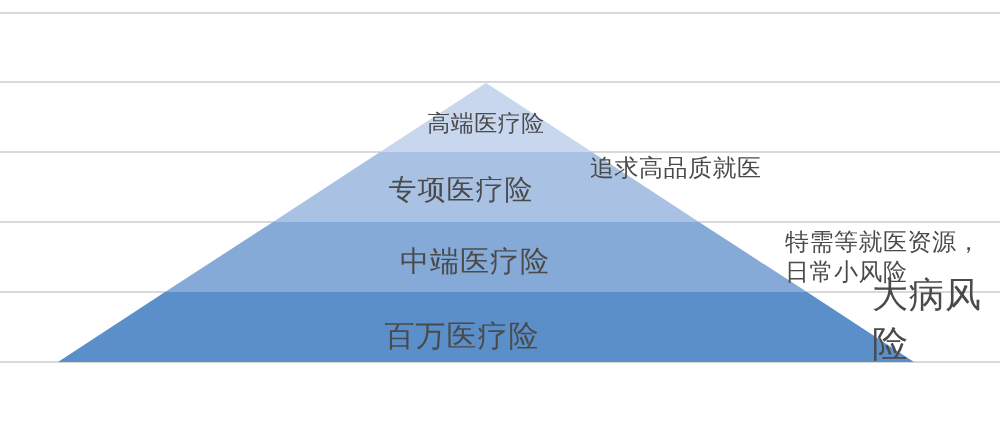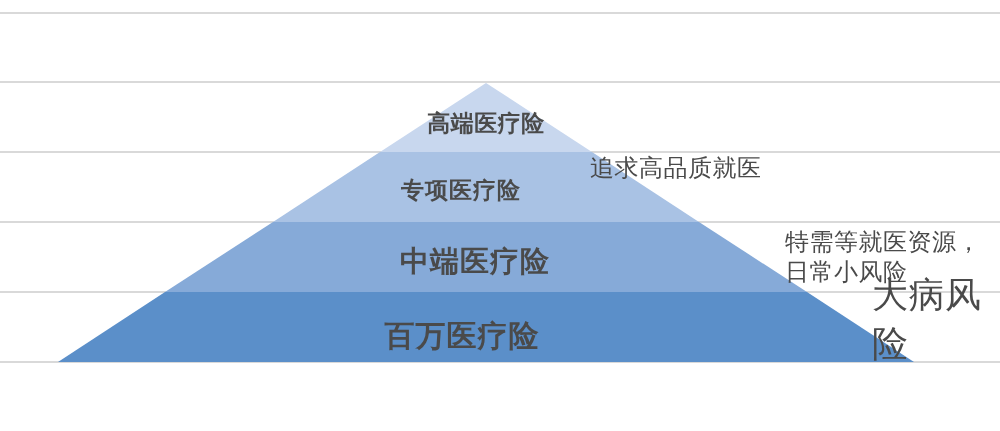--- a/index.html
+++ b/index.html
@@ -27,24 +27,23 @@
     position: absolute;
     left: 0; top: 0;
     width: 1000px;
     height: 431px;
   }
   .tier-label {
     position: absolute;
     transform: translate(-50%, -50%);
     white-space: nowrap;
     letter-spacing: 1px;
-    font-weight: bold;
   }
   .t1 { left: 486px; top: 123px; font-size: 23px; letter-spacing: 0.5px; }
-  .t2 { left: 461px; top: 190px; font-size: 23px; }
+  .t2 { left: 461px; top: 190px; font-size: 28px; }
   .t3 { left: 475px; top: 262px; font-size: 29px; }
   .t4 { left: 462px; top: 336px; font-size: 30px; }
   .note {
     position: absolute;
     transform: translateY(-50%);
     white-space: pre-line;
     letter-spacing: 0.5px;
   }
   .n1 { left: 590px; top: 120px; font-size: 24px; margin-top: 48px; }
   .n2 { left: 692px; top: 187px; font-size: 25px; }

